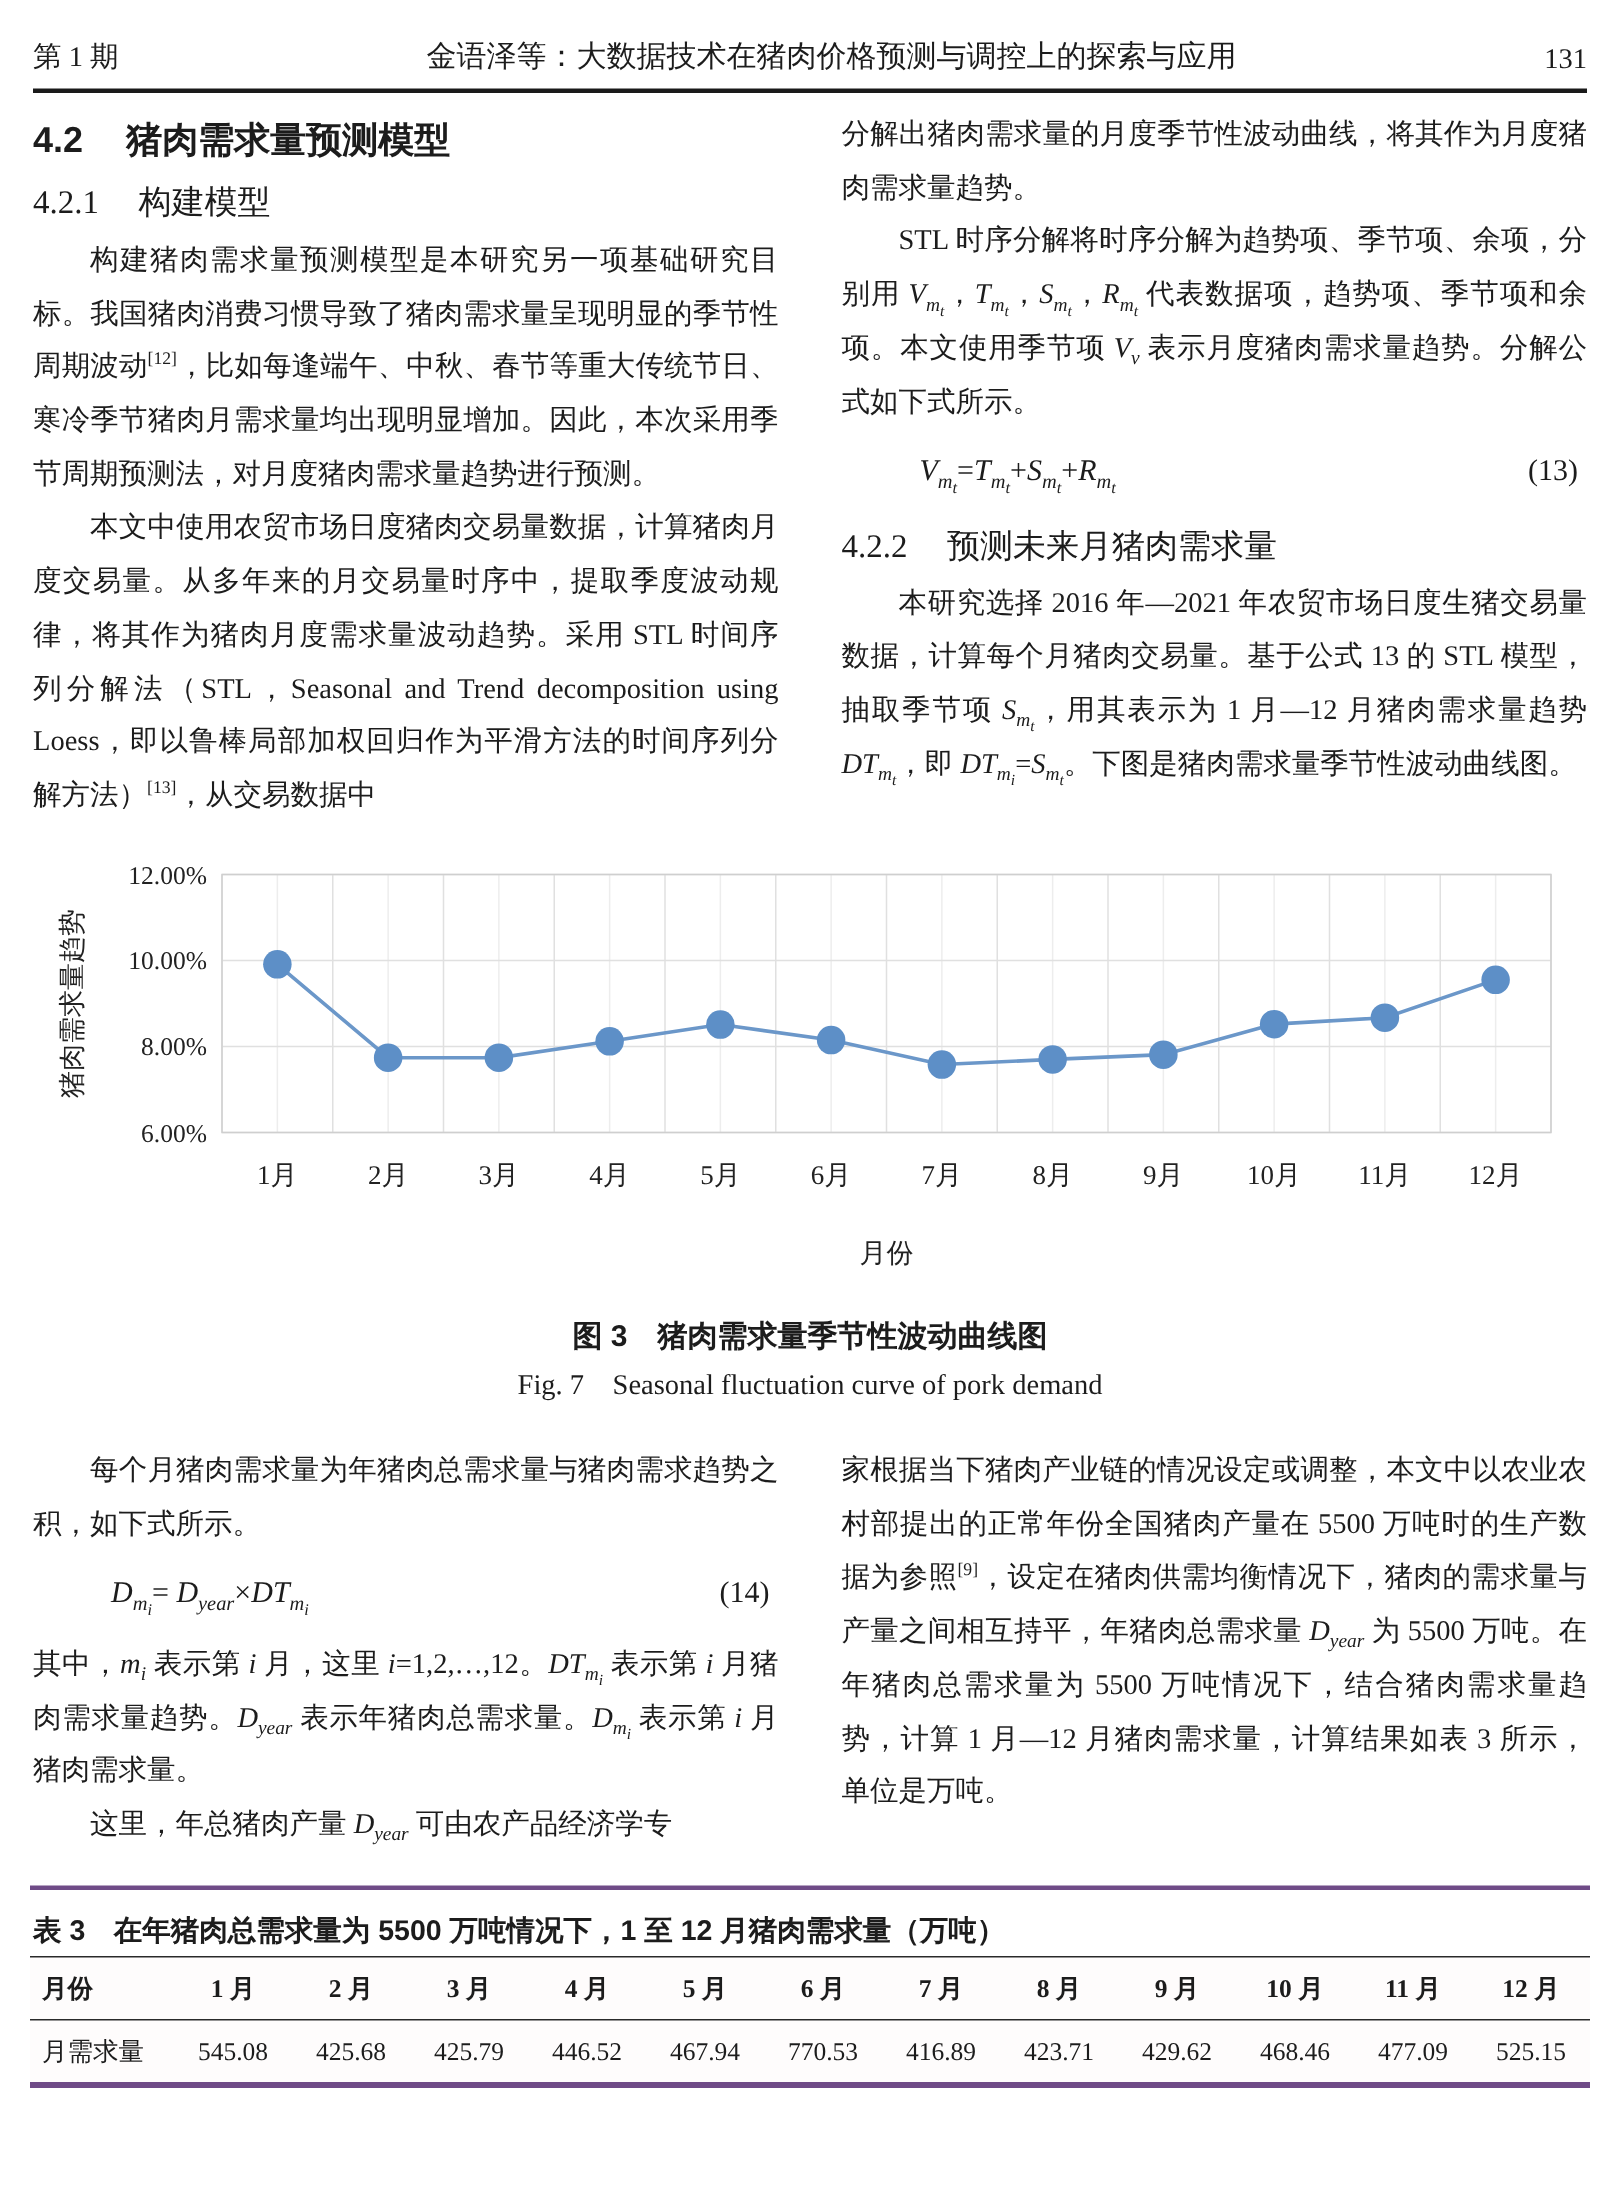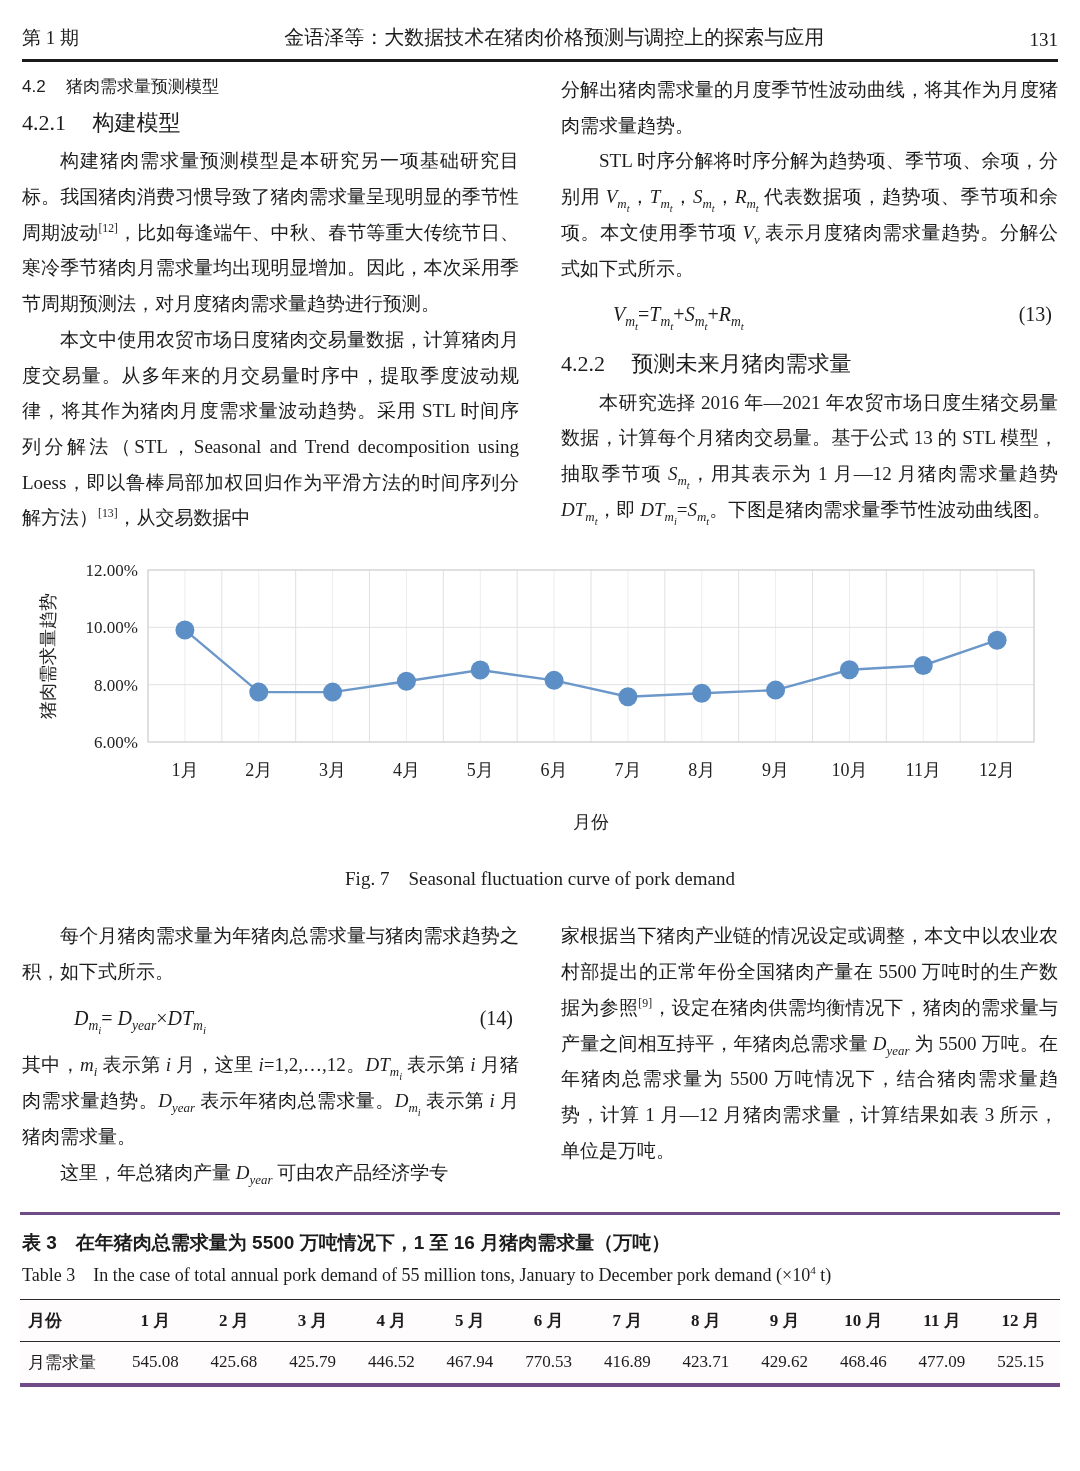--- a/index.html
+++ b/index.html
@@ -13,21 +13,21 @@
   .hdr { display:flex; align-items:flex-end; justify-content:space-between;
          padding:12px 22px 6px 22px; font-size:19px; }
   .hdr .hdr-title { font-family:"Liberation Sans","DejaVu Sans",sans-serif; font-weight:400; font-size:20px; }
   .hdr-rule { height:3px; background:#1a1a1a; margin:2px 22px 0 22px; }
   
   .cols { display:grid; grid-template-columns:1fr 1fr; column-gap:42px; padding:10px 22px 0 22px; }
   .col { font-size:19px; line-height:1.88; text-align:justify; }
   p.para { text-indent:2em; }
   p.cont { text-indent:0; }
   p.noindent { text-indent:0; }
-  .h2 { font-family:"Liberation Sans","DejaVu Sans",sans-serif; font-weight:400; font-size:17px; line-height:1.8; }
+  .h2 { font-family:"Liberation Sans","DejaVu Sans",sans-serif; font-weight:700; font-size:24px; line-height:1.8; }
   .h3 { font-size:22px; line-height:1.85; }
   .h2 .gap, .h3 .gap { display:inline-block; width:1.2em; }
   sup { font-size:0.62em; vertical-align:super; line-height:0; }
   sub { font-size:0.68em; vertical-align:sub; line-height:0; }
   sub sub { font-size:0.8em; }
   em { font-style:italic; }
   .equation { display:flex; justify-content:space-between; align-items:flex-end;
               padding:10px 6px 10px 2.6em; font-size:20px; }
   .eq-num { font-style:normal; }
   
@@ -145,20 +145,21 @@
         <text x="534.0833333333333" y="232" text-anchor="middle" font-size="18" fill="#222" font-family="&quot;Liberation Serif&quot;,&quot;DejaVu Serif&quot;,serif">6月</text>
         <text x="607.9166666666666" y="232" text-anchor="middle" font-size="18" fill="#222" font-family="&quot;Liberation Serif&quot;,&quot;DejaVu Serif&quot;,serif">7月</text>
         <text x="681.75" y="232" text-anchor="middle" font-size="18" fill="#222" font-family="&quot;Liberation Serif&quot;,&quot;DejaVu Serif&quot;,serif">8月</text>
         <text x="755.5833333333333" y="232" text-anchor="middle" font-size="18" fill="#222" font-family="&quot;Liberation Serif&quot;,&quot;DejaVu Serif&quot;,serif">9月</text>
         <text x="829.4166666666666" y="232" text-anchor="middle" font-size="18" fill="#222" font-family="&quot;Liberation Serif&quot;,&quot;DejaVu Serif&quot;,serif">10月</text>
         <text x="903.25" y="232" text-anchor="middle" font-size="18" fill="#222" font-family="&quot;Liberation Serif&quot;,&quot;DejaVu Serif&quot;,serif">11月</text>
         <text x="977.0833333333333" y="232" text-anchor="middle" font-size="18" fill="#222" font-family="&quot;Liberation Serif&quot;,&quot;DejaVu Serif&quot;,serif">12月</text>
         <text x="571" y="284" text-anchor="middle" font-size="18" fill="#222" font-family="&quot;Liberation Serif&quot;,&quot;DejaVu Serif&quot;,serif">月份</text>
       </svg>
     <div class="figcap">
+      <div class="zh">图 3　猪肉需求量季节性波动曲线图</div>
       <div class="en">Fig. 7　Seasonal fluctuation curve of pork demand</div>
     </div>
   </div>
 
   <div class="cols" style="padding-top:22px">
     <div class="col">
       <p class="para">每个月猪肉需求量为年猪肉总需求量与猪肉需求趋势之积，如下式所示。</p>
       <div class="equation">
         <span><em>D</em><sub><em>m<sub>i</sub></em></sub>= <em>D</em><sub><em>year</em></sub>×<em>DT</em><sub><em>m<sub>i</sub></em></sub></span>
         <span class="eq-num">(14)</span>
@@ -166,22 +167,21 @@
       <p class="noindent">其中，<em>m<sub>i</sub></em> 表示第 <em>i</em> 月，这里 <em>i</em>=1,2,…,12。<em>DT</em><sub><em>m<sub>i</sub></em></sub> 表示第 <em>i</em> 月猪肉需求量趋势。<em>D</em><sub><em>year</em></sub> 表示年猪肉总需求量。<em>D</em><sub><em>m<sub>i</sub></em></sub> 表示第 <em>i</em> 月猪肉需求量。</p>
       <p class="para">这里，年总猪肉产量 <em>D</em><sub><em>year</em></sub> 可由农产品经济学专</p>
     </div>
     <div class="col">
       <p class="cont">家根据当下猪肉产业链的情况设定或调整，本文中以农业农村部提出的正常年份全国猪肉产量在 5500 万吨时的生产数据为参照<sup>[9]</sup>，设定在猪肉供需均衡情况下，猪肉的需求量与产量之间相互持平，年猪肉总需求量 <em>D</em><sub><em>year</em></sub> 为 5500 万吨。在年猪肉总需求量为 5500 万吨情况下，结合猪肉需求量趋势，计算 1 月—12 月猪肉需求量，计算结果如表 3 所示，单位是万吨。</p>
     </div>
   </div>
 
   <div class="tbl-section">
     <div class="tbl-toprule"></div>
-    <div class="tbl-cap-zh">表 3　在年猪肉总需求量为 5500 万吨情况下，1 至 16 月猪肉需求量（万吨）</div>
-    <div class="tbl-cap-en">Table 3　In the case of total annual pork demand of 55 million tons, January to December pork demand (×10<sup>4</sup> t)</div>
+    <div class="tbl-cap-zh">表 3　在年猪肉总需求量为 5500 万吨情况下，1 至 12 月猪肉需求量（万吨）</div>
     <div class="tbl">
       <div class="trow head" id="table-head">
           <div class="tcell first">月份</div>
           <div class="tcell">1 月</div>
           <div class="tcell">2 月</div>
           <div class="tcell">3 月</div>
           <div class="tcell">4 月</div>
           <div class="tcell">5 月</div>
           <div class="tcell">6 月</div>
           <div class="tcell">7 月</div>

